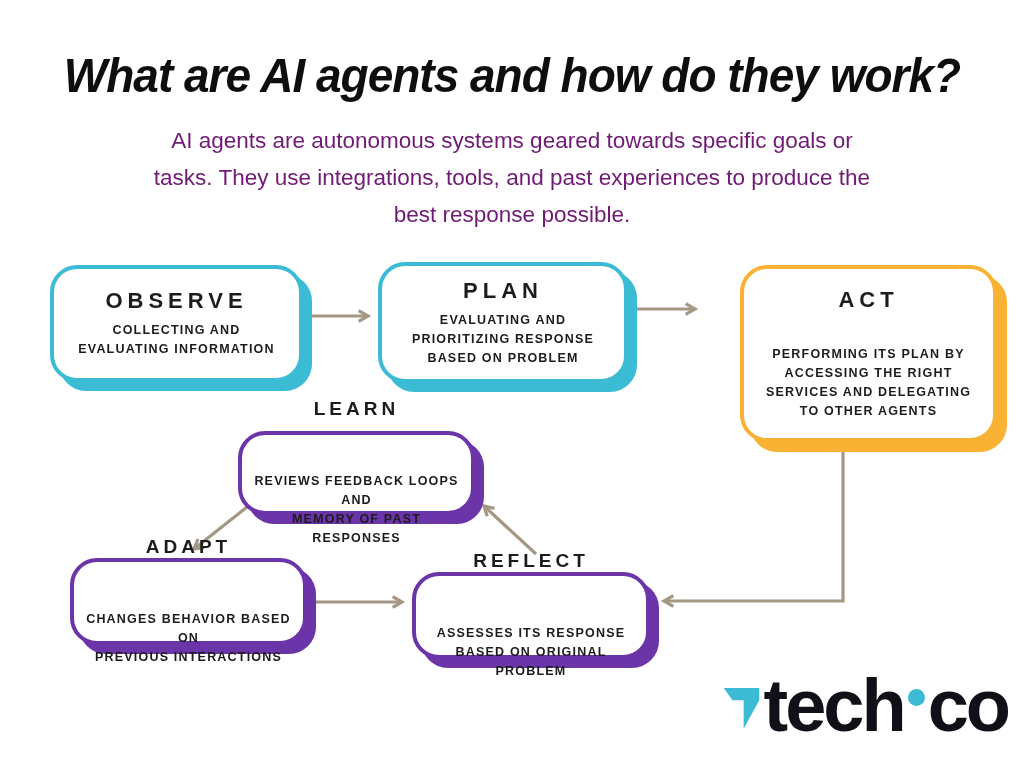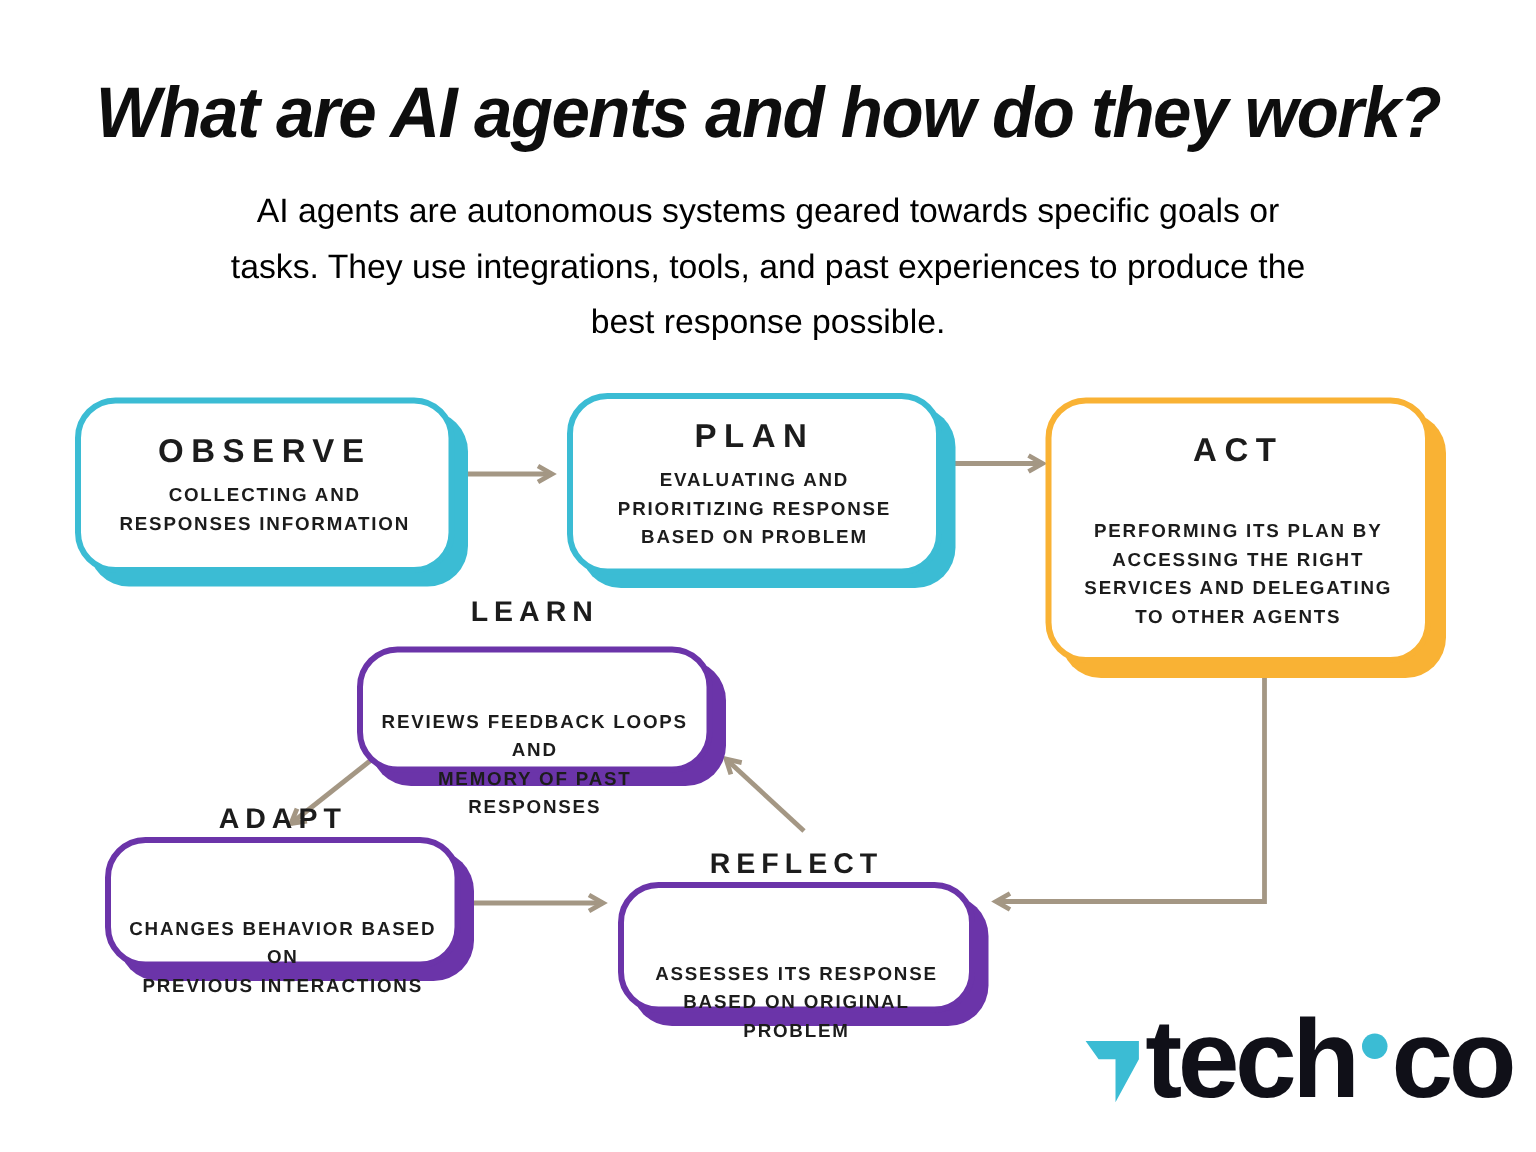--- a/index.html
+++ b/index.html
@@ -10,21 +10,21 @@
   
   #page-title {
     position:absolute; top:48px; left:0; width:1024px;
     text-align:center; font-weight:bold; font-style:italic;
     font-size:46px; letter-spacing:-1px; color:#0e0e0e;
     transform:scaleY(1.04);
   }
   #page-subtitle {
     position:absolute; top:122px; left:72px; width:880px;
     text-align:center; font-size:22.5px; line-height:37px;
-    color:#000000; white-space:pre-line;
+    color:#701a75; white-space:pre-line;
   }
   
   .node {
     position:absolute; box-sizing:border-box; background:#ffffff;
     border:4px solid; border-radius:27px;
     display:flex; flex-direction:column; align-items:center; justify-content:center;
     text-align:center; padding:4px 10px; z-index:2;
   }
   .node-cyan   { border-color:var(--cyan);   box-shadow:9px 9px 0 var(--cyan); }
   .node-orange { border-color:var(--orange); box-shadow:10px 10px 0 var(--orange); }
@@ -34,33 +34,33 @@
     font-size:22px; letter-spacing:5px; white-space:nowrap;
   }
   .node-title.small { font-size:19px; letter-spacing:4px; }
   .node-desc {
     font-weight:bold; color:var(--text);
     font-size:12.5px; letter-spacing:1.2px; line-height:19px;
     white-space:pre-line; margin-top:7px;
   }
   #node-observe { left:50px;  top:265px; width:253px; height:117px;align-items:center; }
   #node-plan    { left:378px; top:262px; width:250px; height:121px;justify-content:center; }
-  #node-act     { left:697px; top:265px; width:257px; height:177px; }
+  #node-act     { left:740px; top:265px; width:257px; height:177px; }
   #node-act .node-desc { margin-top:32px; }
   #node-learn   { left:238px; top:431px; width:237px; height:84px; }
   #node-adapt   { left:70px;  top:558px; width:237px; height:87px; }
-  #node-reflect { left:412px; top:588px; width:238px; height:87px; }
+  #node-reflect { left:412px; top:572px; width:238px; height:87px; }
   #node-learn .node-desc, #node-adapt .node-desc, #node-reflect .node-desc { margin-top:4px; }
   
   #arrow-layer { position:absolute; left:0; top:0; z-index:1; }
   #arrow-layer path { stroke:var(--arrow); stroke-width:3.2; fill:none; }
   
   #brand-logo {
     position:absolute; right:16px; top:664px;
-    display:flex; align-items:center;
+    display:flex; align-items:flex-start;
   }
   #brand-icon { margin-top:15px; margin-right:2px; }
   #brand-text {
     font-weight:bold; font-size:74px; letter-spacing:-3px;
     line-height:84px; color:#101018; white-space:nowrap;
   }
   #brand-dot {
     display:inline-block; width:17px; height:17px; border-radius:50%;
     background:var(--cyan); margin:0 3px 2px 4px; font-size:0; color:transparent;
   }
@@ -85,21 +85,21 @@
     <path d="M 634,309 L 695,309" marker-end="url(#ah)"></path>
     <path d="M 843,444 L 843,601 L 664,601" marker-end="url(#ah)"></path>
     <path d="M 536,554 L 484,506" marker-end="url(#ah)"></path>
     <path d="M 247,507 L 194,549" marker-end="url(#ah)"></path>
     <path d="M 311,602 L 402,602" marker-end="url(#ah)"></path>
   </svg>
 
   <div class="node node-cyan" id="node-observe">
     <div class="node-title">OBSERVE</div>
     <div class="node-desc">COLLECTING AND
-RESPONSES INFORMATION</div>
+EVALUATING INFORMATION</div>
   </div>
 
   <div class="node node-cyan" id="node-plan">
     <div class="node-title">PLAN</div>
     <div class="node-desc">EVALUATING AND
 PRIORITIZING RESPONSE
 BASED ON PROBLEM</div>
   </div>
 
   <div class="node node-orange" id="node-act">

